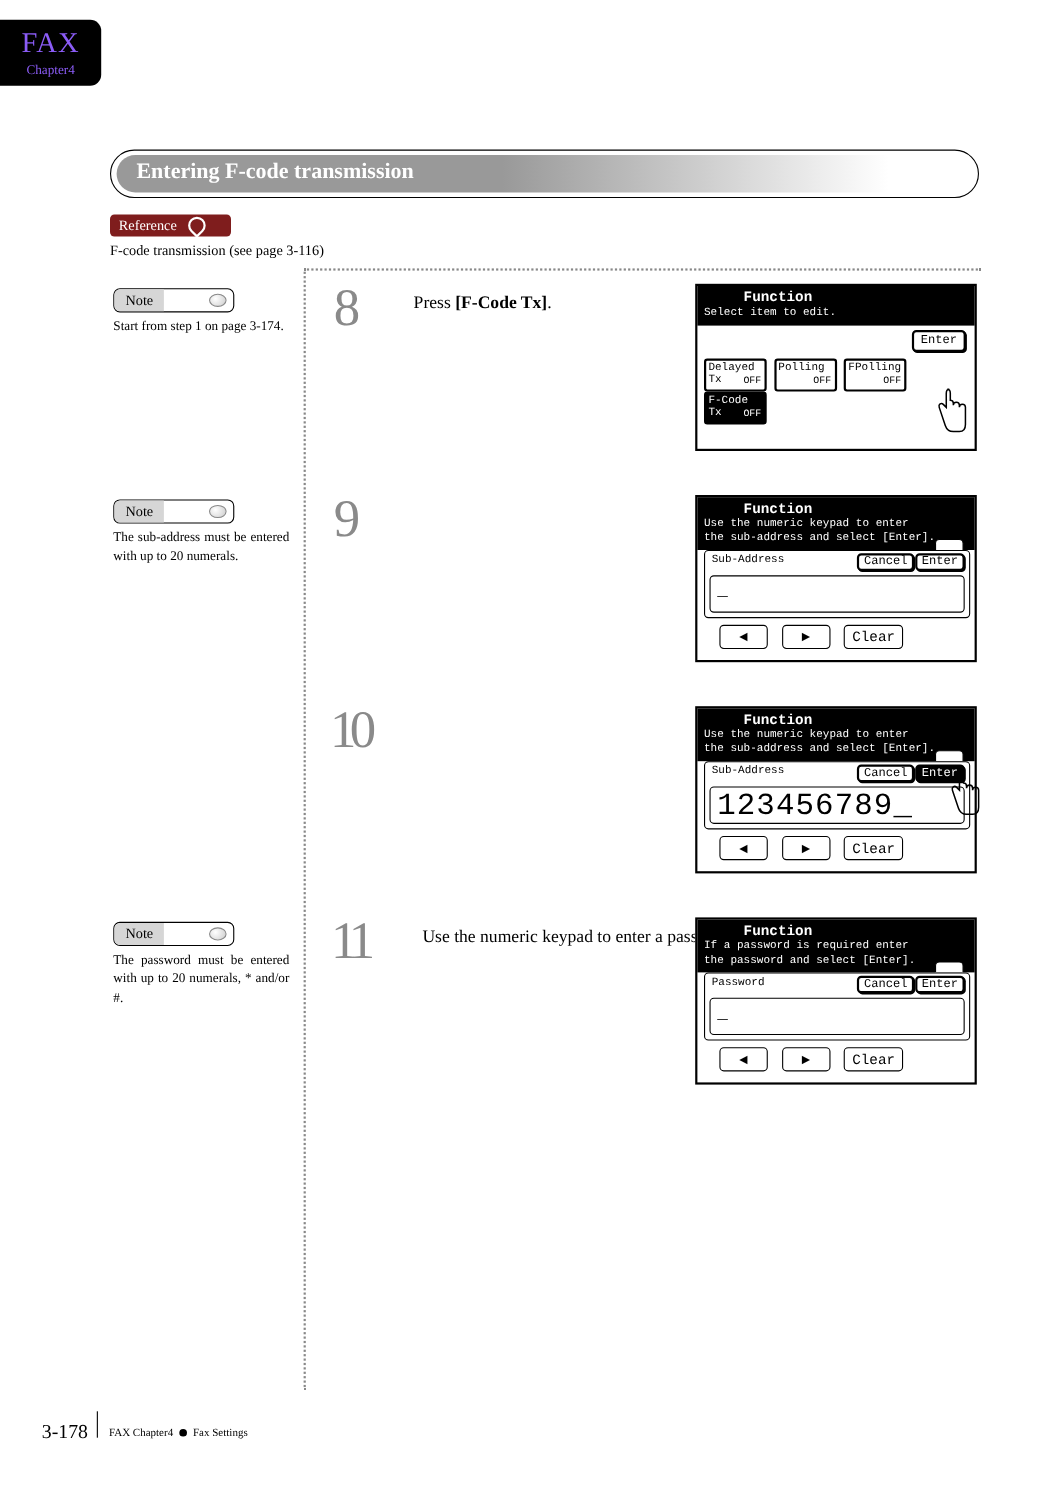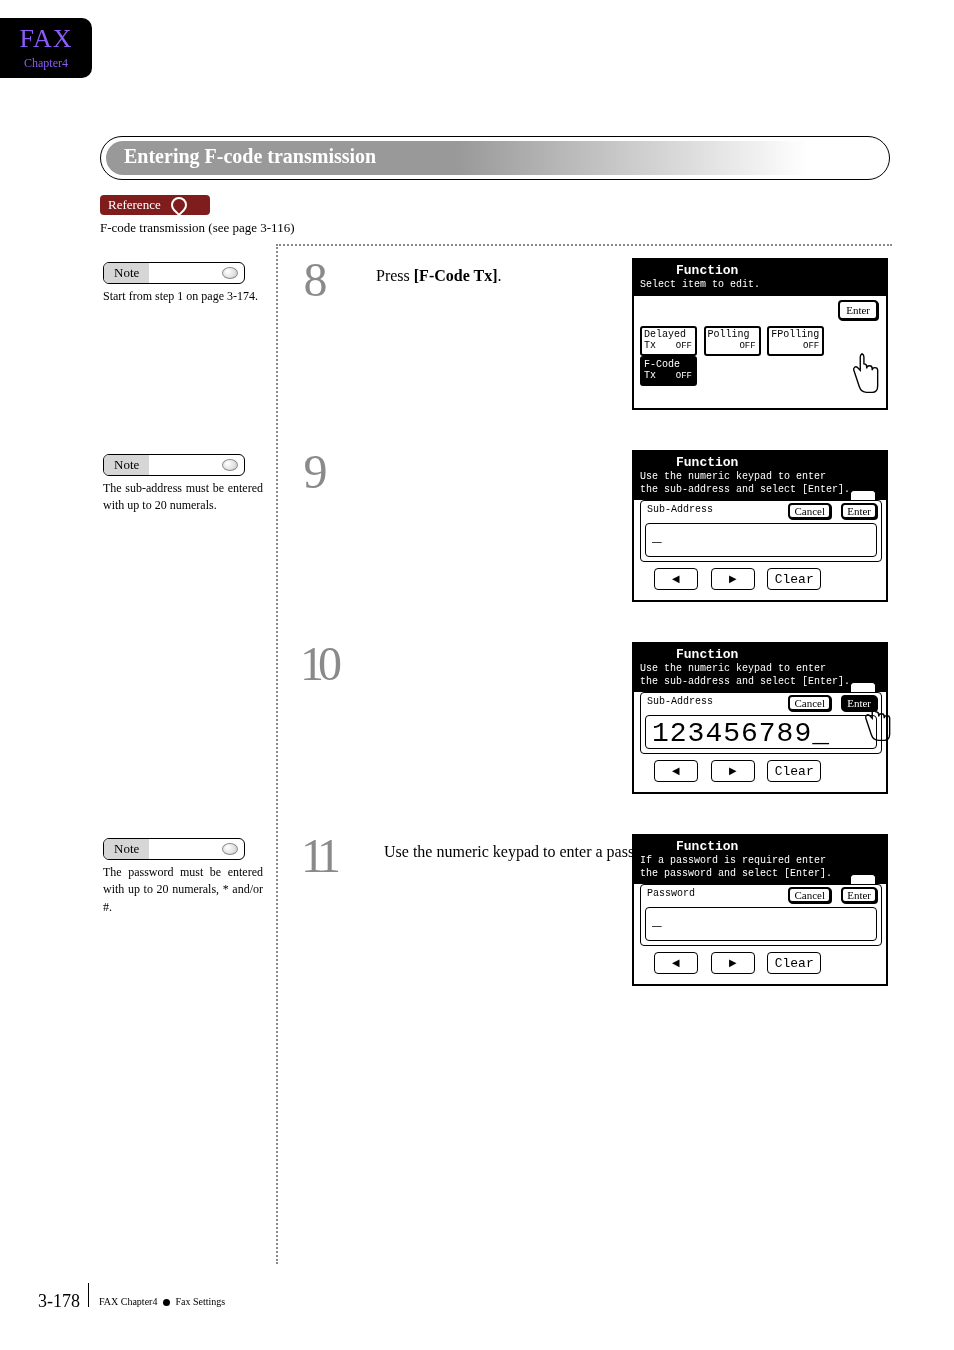--- a/index.html
+++ b/index.html
@@ -112,21 +112,21 @@
     top: 244px;
     left: 276px;
     height: 1020px;
     border-left: 2px dotted #888;
   }
 
   
   .note-pill {
     position: absolute;
     left: 103px;
-    width: 142px;
+    width: 110px;
     height: 22px;
     border: 1px solid #000;
     border-radius: 6px;
     font-size: 13px;
     display: flex;
     align-items: center;
     background: #fff;
   }
   .note-pill .lbl {
     background: #d6d6d6;
@@ -199,21 +199,21 @@
     color: #fff;
     padding: 3px 6px 4px 6px;
     line-height: 1.25;
   }
   .screen .hdr .t1 { font-size: 13px; font-weight: bold; margin-left: 36px; }
   .screen .hdr .t2 { font-size: 10px; }
   .btn {
     border: 2px solid #000;
     border-radius: 4px;
     background: #fff;
-    font-family: Liberation Serif, serif;
+    font-family: Liberation Mono, monospace;
     font-size: 11px;
     text-align: right;
     padding: 2px 6px;
     display: inline-block;
     box-shadow: 1px 1px 0 #000;
   }
   .tile {
     border: 2px solid #000;
     border-radius: 3px;
     font-family: "Courier New", monospace;

